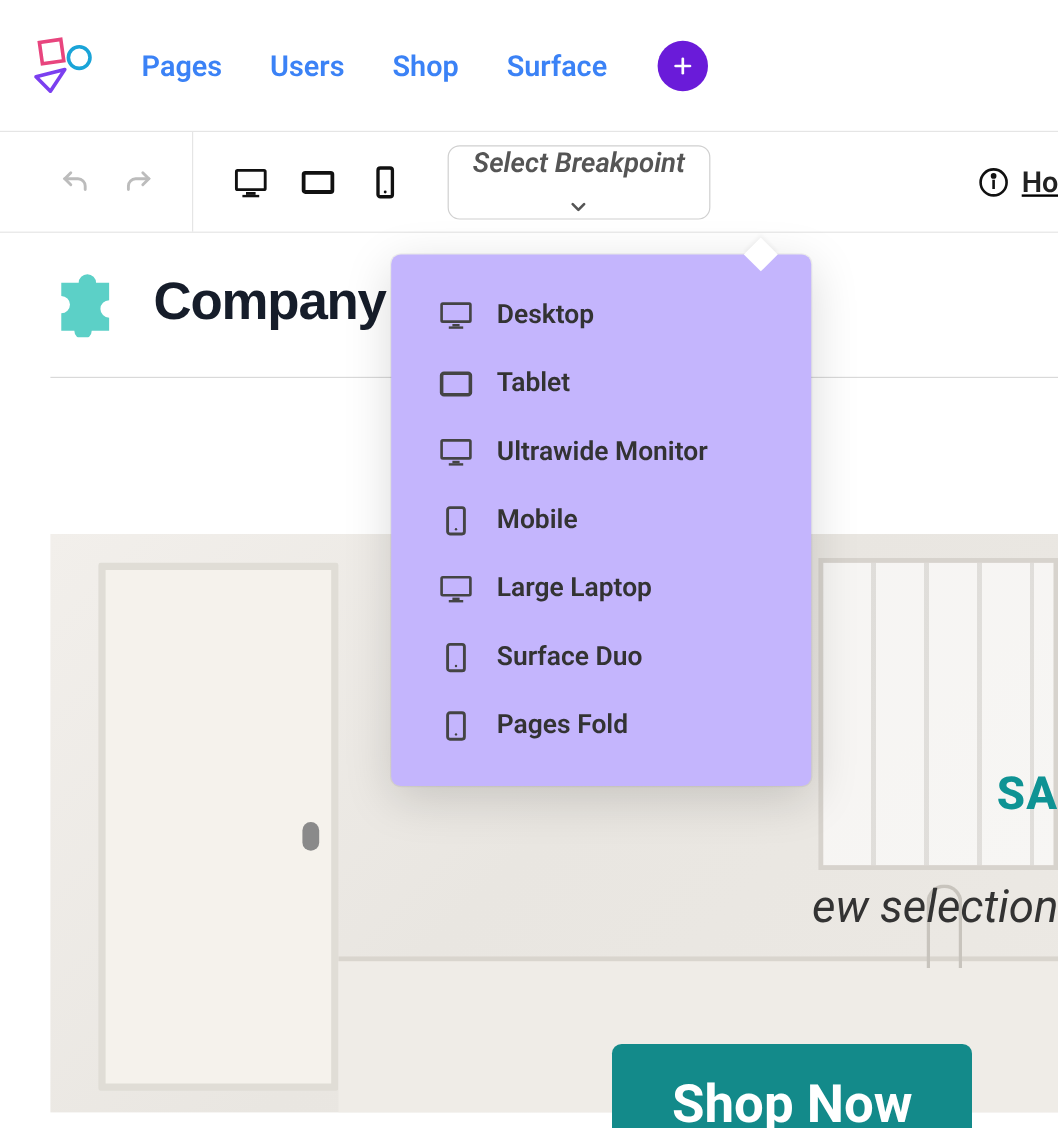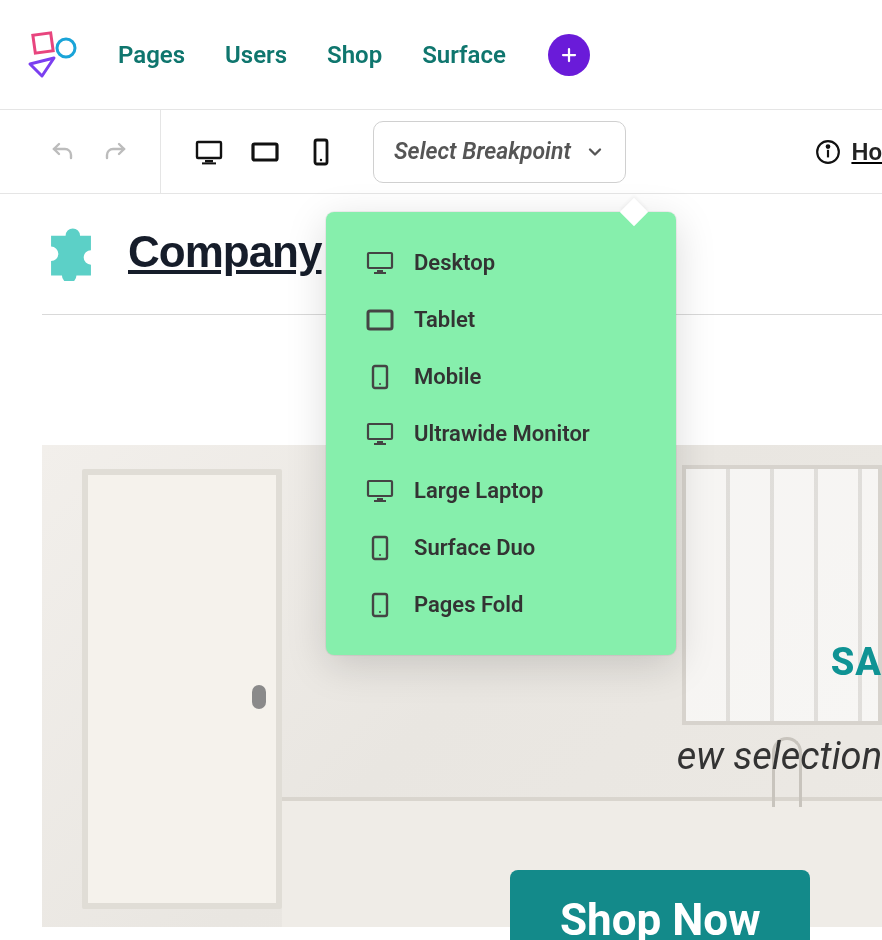--- a/index.html
+++ b/index.html
@@ -26,21 +26,21 @@
     display: flex; align-items: center; justify-content: center;
   }
   .nav-items {
     display: flex;
     gap: 40px;
     align-items: center;
   }
   .nav-item {
     font-size: 24px;
     font-weight: 600;
-    color: #0f766e;
+    color: #3b82f6;
     cursor: pointer;
   }
   .plus-btn {
     width: 42px; height: 42px;
     border-radius: 50%;
     background: #6a1bd9;
     display: flex; align-items: center; justify-content: center;
     cursor: pointer;
     margin-left: 2px;
   }
@@ -76,20 +76,21 @@
   .breakpoint-select {
     height: 62px;
     border: 1px solid #d0d0d0;
     border-radius: 10px;
     display: flex;
     align-items: center;
     padding: 0 20px;
     gap: 14px;
     cursor: pointer;
     margin-left: 4px;
+    flex-direction: column;
   }
   .breakpoint-select .label {
     font-size: 23px;
     font-style: italic;
     font-weight: 600;
     color: #555;
   }
   .breakpoint-select svg { width: 20px; height: 20px; stroke: #555; }
 
   .right-tools {
@@ -107,21 +108,21 @@
     font-weight: 600;
     color: #222;
   }
 
   
   .dropdown {
     position: absolute;
     top: 212px;
     left: 326px;
     width: 350px;
-    background: #86efac;
+    background: #c4b5fd;
     border-radius: 8px;
     box-shadow: 0 10px 40px rgba(0,0,0,0.15), 0 0 0 1px rgba(0,0,0,0.05);
     padding: 22px 0;
     z-index: 50;
   }
   .dropdown::before {
     content: "";
     position: absolute;
     top: -10px;
     right: 32px;
@@ -161,21 +162,20 @@
   }
   .puzzle {
     width: 58px; height: 58px;
   }
   .company-name {
     font-size: 44px;
     font-weight: 800;
     color: #161d2a;
     font-family: Arial, sans-serif;
     letter-spacing: -1px;
-    text-decoration: underline;
   }
   .hr {
     border-top: 1px solid #d9d9d9;
     margin-top: 22px;
     width: 100%;
   }
 
   .hero {
     position: relative;
     margin-top: 130px;
@@ -321,36 +321,36 @@
   <div class="dropdown-item">
     <span class="d-icon">
         <svg width="28" height="22" viewBox="0 0 28 22">
           <rect x="2" y="2" width="24" height="18" rx="2" fill="none" stroke="#444" stroke-width="3"></rect>
         </svg>
       </span>
     <span class="d-label">Tablet</span>
   </div>
   <div class="dropdown-item">
     <span class="d-icon">
-        <svg width="18" height="26" viewBox="0 0 18 26">
-          <rect x="2" y="2" width="14" height="22" rx="2" fill="none" stroke="#444" stroke-width="2.4"></rect>
-          <circle cx="9" cy="20" r="1" fill="#444"></circle>
-        </svg>
-      </span>
-    <span class="d-label">Mobile</span>
-  </div>
-  <div class="dropdown-item">
-    <span class="d-icon">
         <svg width="28" height="24" viewBox="0 0 28 24">
           <rect x="2" y="2" width="24" height="15" rx="1" fill="none" stroke="#444" stroke-width="2.2"></rect>
           <rect x="11" y="19" width="6" height="2" fill="#444"></rect>
           <rect x="8" y="21" width="12" height="2" fill="#444"></rect>
         </svg>
       </span>
     <span class="d-label">Ultrawide Monitor</span>
+  </div>
+  <div class="dropdown-item">
+    <span class="d-icon">
+        <svg width="18" height="26" viewBox="0 0 18 26">
+          <rect x="2" y="2" width="14" height="22" rx="2" fill="none" stroke="#444" stroke-width="2.4"></rect>
+          <circle cx="9" cy="20" r="1" fill="#444"></circle>
+        </svg>
+      </span>
+    <span class="d-label">Mobile</span>
   </div>
   <div class="dropdown-item">
     <span class="d-icon">
         <svg width="28" height="24" viewBox="0 0 28 24">
           <rect x="2" y="2" width="24" height="15" rx="1" fill="none" stroke="#444" stroke-width="2.2"></rect>
           <rect x="11" y="19" width="6" height="2" fill="#444"></rect>
           <rect x="8" y="21" width="12" height="2" fill="#444"></rect>
         </svg>
       </span>
     <span class="d-label">Large Laptop</span>

